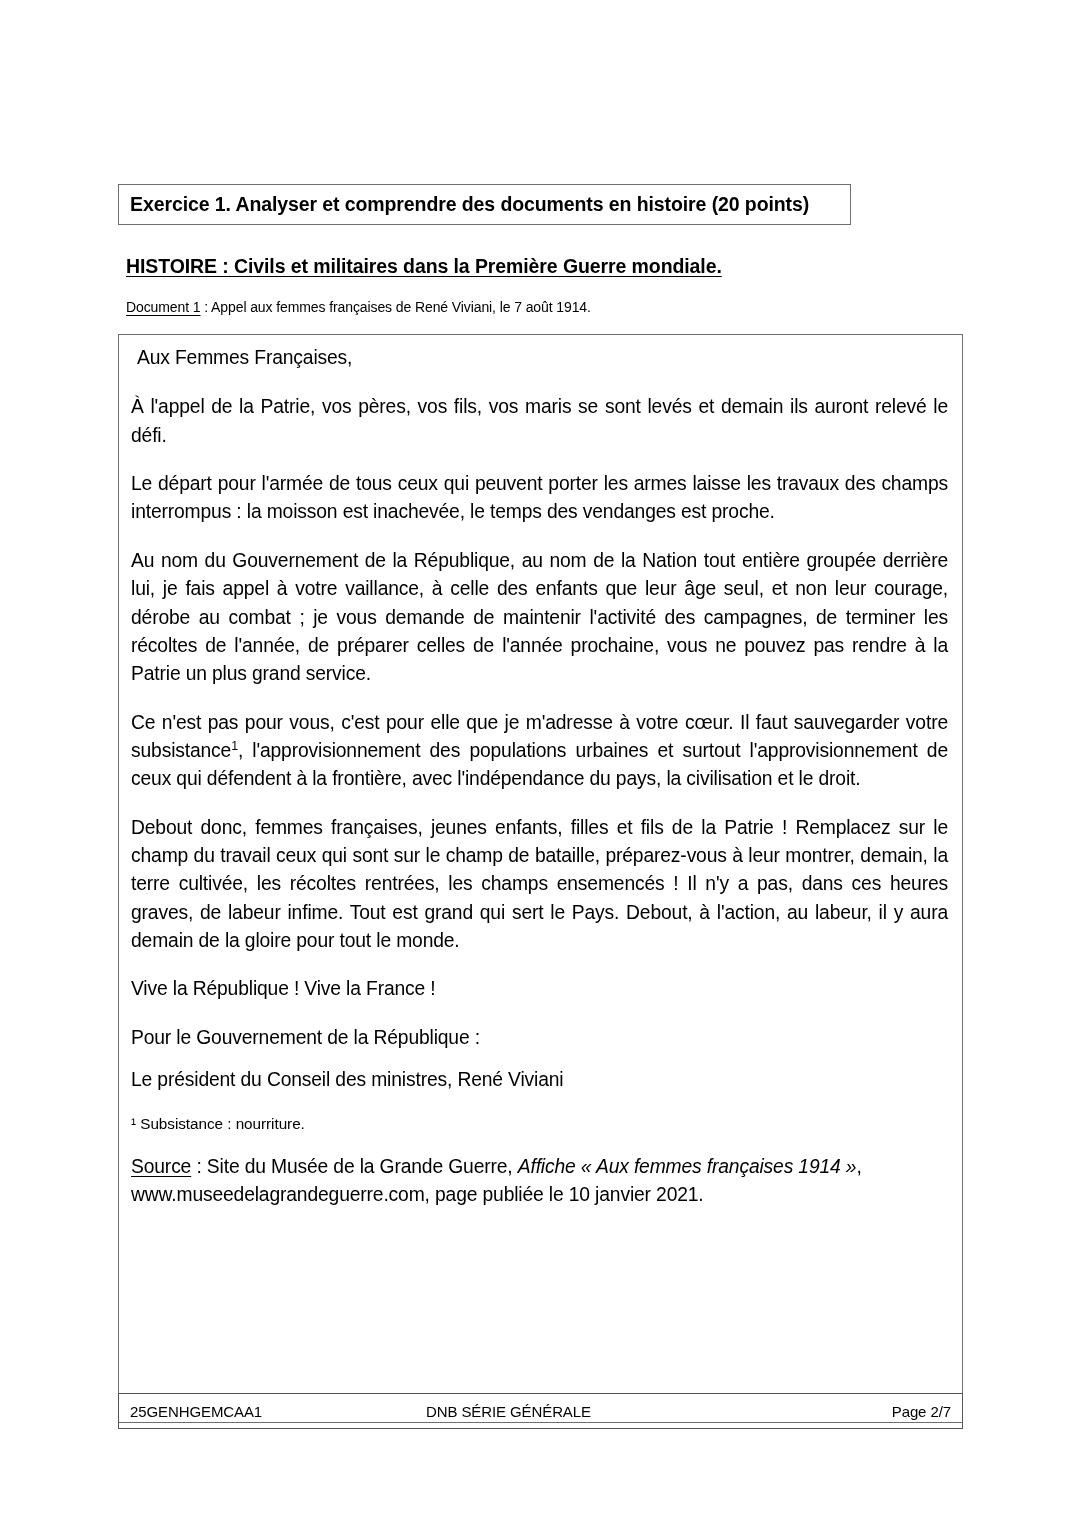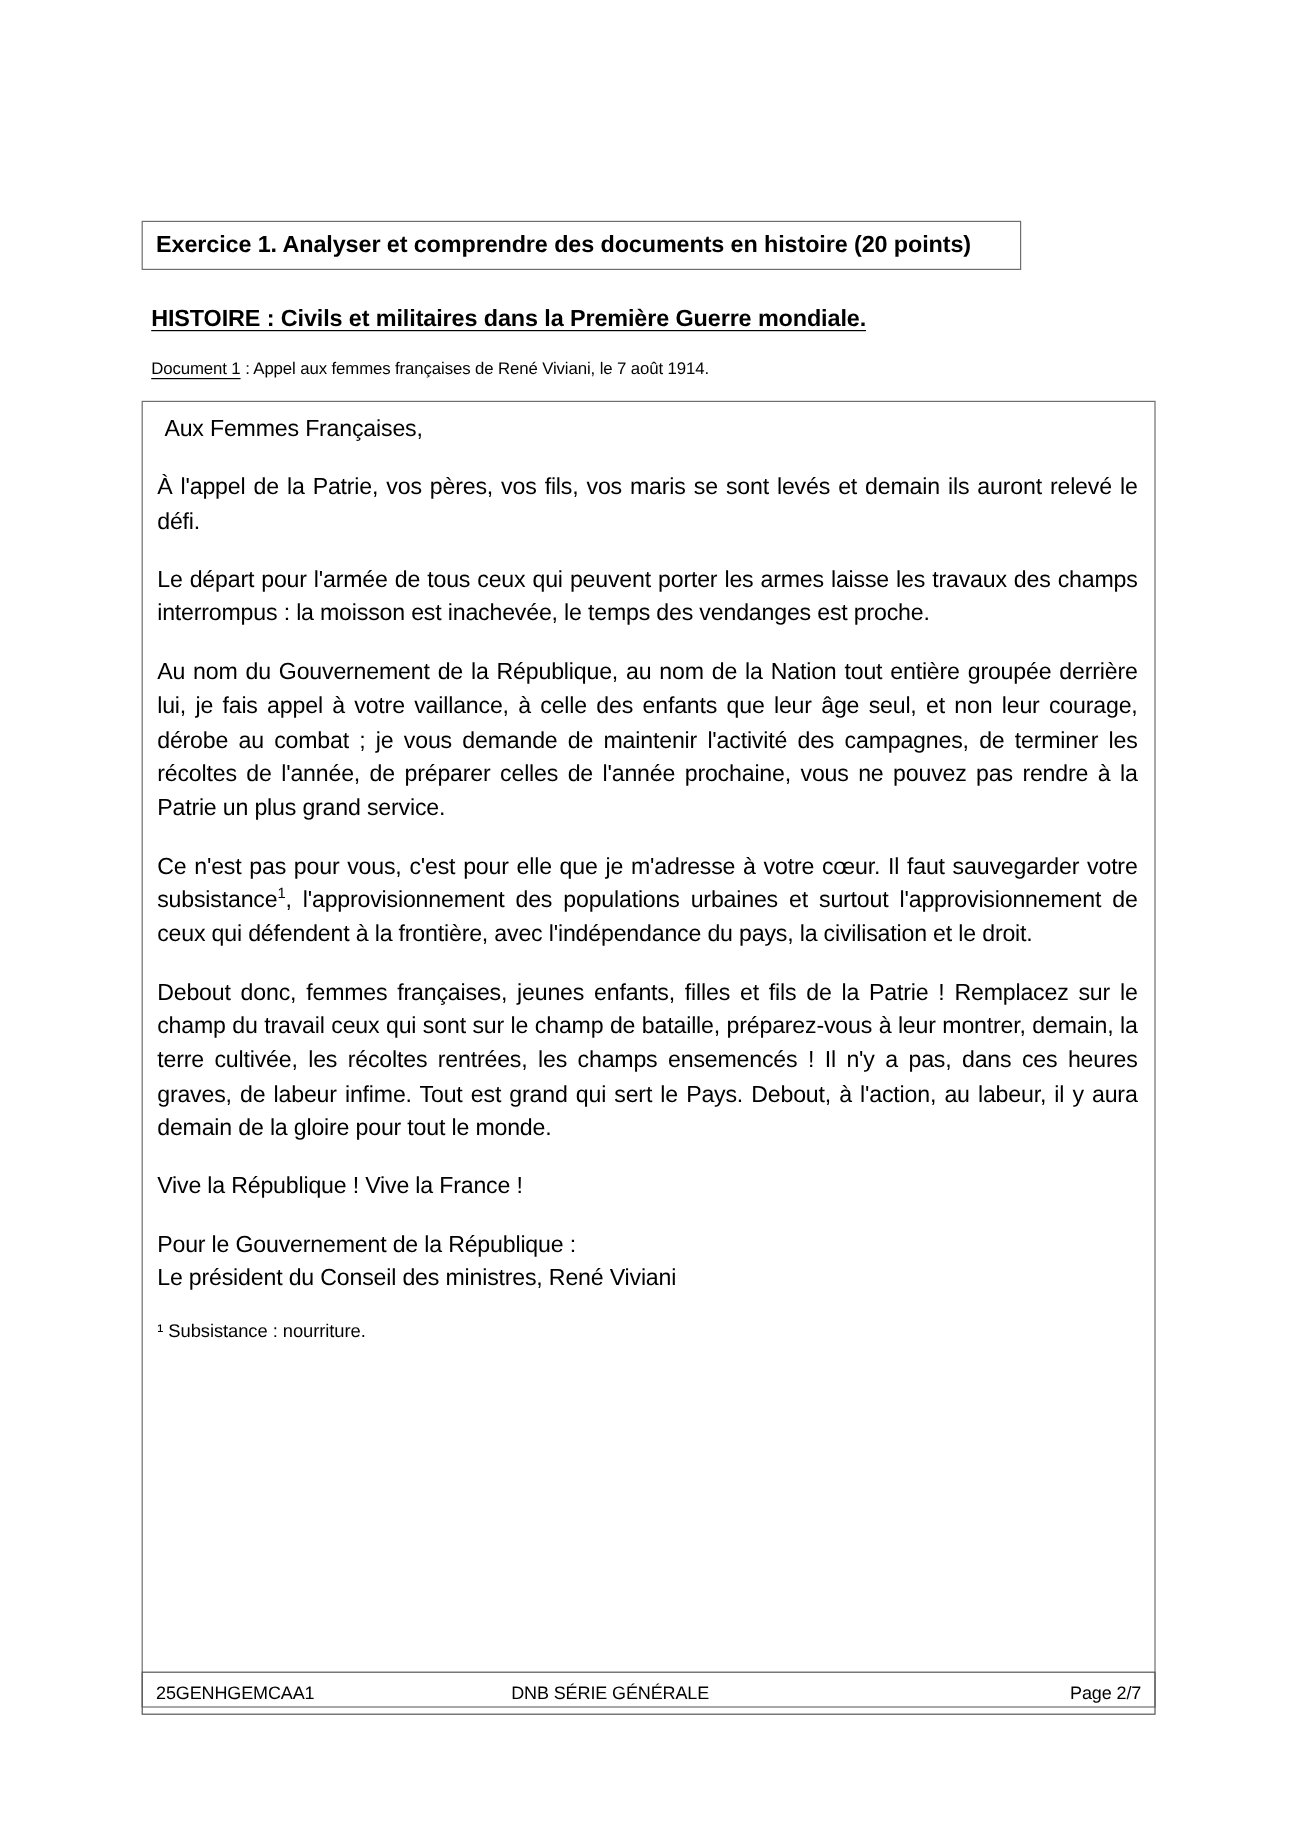--- a/index.html
+++ b/index.html
@@ -90,21 +90,21 @@
   .p {
     margin: 0 0 20px 0;
     text-align: justify;
     text-justify: inter-word;
   }
   .p.left { text-align: left; }
   .p.salut {
     padding-left: 6px;
     margin-bottom: 21px;
   }
-  .p.tight { margin-bottom: 0; }
+  .p.tight { margin-bottom: 14px; }
   .p.sign { margin-bottom: 18px; }
 
   .p sup {
     font-size: 0.64em;
     vertical-align: super;
     line-height: 0;
   }
 
   .footnote {
     font-size: 15.3px;
@@ -179,20 +179,21 @@
       <p class="p">Debout donc, femmes françaises, jeunes enfants, filles et fils de la Patrie ! Remplacez sur le champ du travail ceux qui sont sur le champ de bataille, préparez-vous à leur montrer, demain, la terre cultivée, les récoltes rentrées, les champs ensemencés ! Il n'y a pas, dans ces heures graves, de labeur infime. Tout est grand qui sert le Pays. Debout, à l'action, au labeur, il y aura demain de la gloire pour tout le monde.</p>
 
       <p class="p left">Vive la République ! Vive la France !</p>
 
       <p class="p left tight">Pour le Gouvernement de la République :</p>
 
       <p class="p left sign">Le président du Conseil des ministres, René Viviani</p>
 
       <p class="footnote">¹ Subsistance : nourriture.</p>
 
+      <p class="source"><span class="u">Source</span><span> : Site du Musée de la Grande Guerre, </span><i>Affiche « Aux femmes françaises 1914 »</i><span>, www.museedelagrandeguerre.com, page publiée le 10 janvier 2021.</span></p>
 
     </div>
   </div>
 
   <div class="footer-box">
     <span class="footer-cell footer-left">25GENHGEMCAA1</span>
     <span class="footer-cell footer-center">DNB SÉRIE GÉNÉRALE</span>
     <span class="footer-cell footer-right">Page 2/7</span>
   </div>
 

